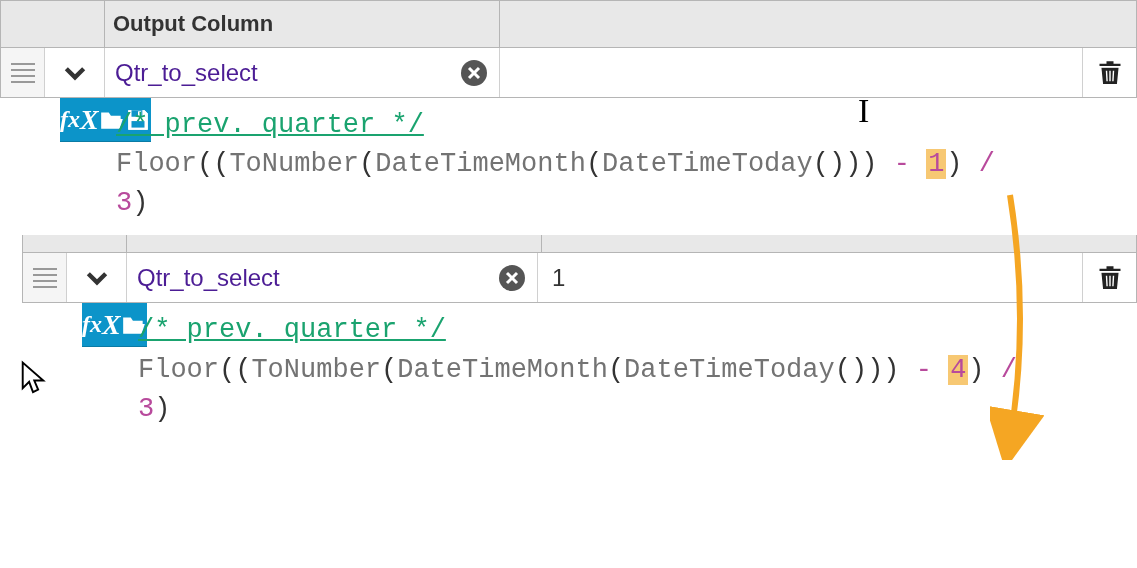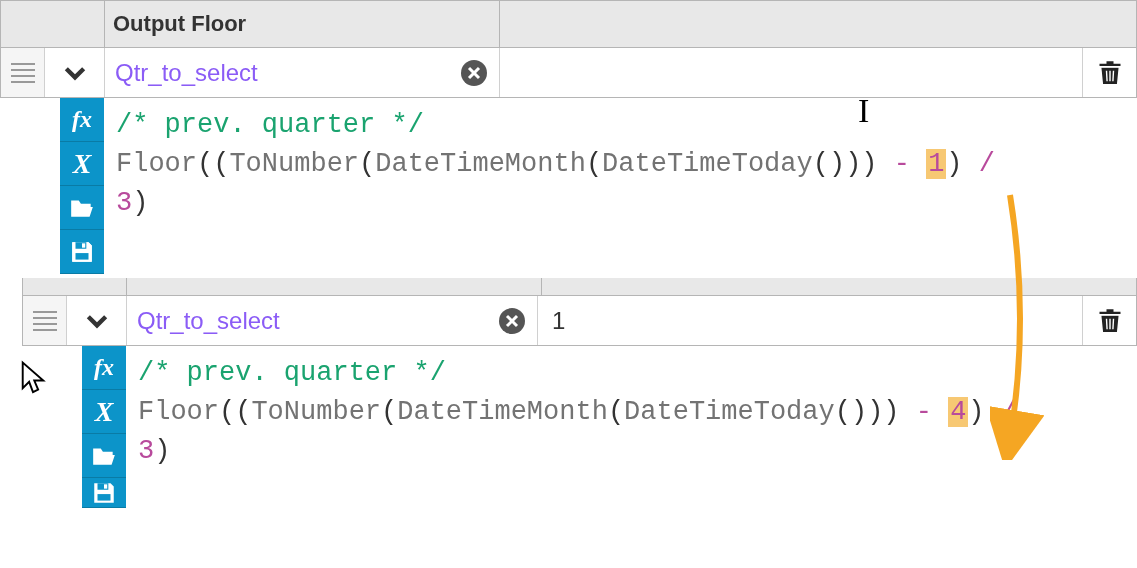--- a/index.html
+++ b/index.html
@@ -89,21 +89,21 @@
     height: 100%;
     border-right: 1px solid #d0d0d0;
     display: flex;
     align-items: center;
     padding: 0 10px;
     position: relative;
   }
   .input-cell input {
     border: none;
     font-size: 24px;
-    color: #8b5cf6;
+    color: #4c1d95;
     width: 300px;
     outline: none;
     font-family: inherit;
     background: transparent;
   }
   .clear-btn {
     position: absolute;
     right: 12px;
     width: 26px;
     height: 26px;
@@ -133,21 +133,21 @@
     border-left: 1px solid #d0d0d0;
   }
   .trash { fill: #222; }
   .editor-row {
     display: flex;
     background: #fff;
   }
   .editor-sidebar {
     width: 44px;
     display: flex;
-    flex-direction: column;
+    flex-direction: row;
     margin-left: 60px;
   }
   .sidebar-btn {
     width: 44px;
     height: 44px;
     background: #0c94c9;
     display: flex;
     align-items: center;
     justify-content: center;
     border-bottom: 1px solid #0a7ba5;
@@ -171,21 +171,21 @@
   .code-area {
     flex: 1;
     padding: 8px 12px;
     font-family: Consolas, "Courier New", monospace;
     font-size: 27px;
     line-height: 1.45;
     color: #000;
     white-space: pre;
     position: relative;
   }
-  .tok-comment { color: #1aa36f; }
+  .tok-comment { color: #1aa36f; text-decoration: underline; }
   .tok-func { color: #737373; }
   .tok-paren { color: #333; }
   .tok-num { color: #b84a9c; }
   .tok-op { color: #b84a9c; }
   .hl { background: #f7c873; padding: 0 2px; }
   .cursor-ibeam {
     position: absolute;
     font-family: serif;
     font-size: 34px;
     color: #000;
@@ -216,21 +216,21 @@
   .header-partial .hp2 { flex:0 0 415px; padding-left:20px; border-right:1px solid #b5b5b5; height:100%; line-height:0; padding-top:-6px;}
   .header-partial .hp3 { flex:1; padding-left:20px; }
   .panel2-wrap { margin-left: 22px; }
 </style>
 </head>
 <body>
 
 <div class="panel">
   <div class="header-row">
     <div class="header-col1"></div>
-    <div class="header-col2">Output Floor</div>
+    <div class="header-col2">Output Column</div>
   </div>
   <div class="config-row">
     <div class="drag-handle">
       <span></span>
         <span></span>
         <span></span>
         <span></span>
     </div>
     <div class="expand-cell">
       <svg class="chevron" viewBox="0 0 24 24">

